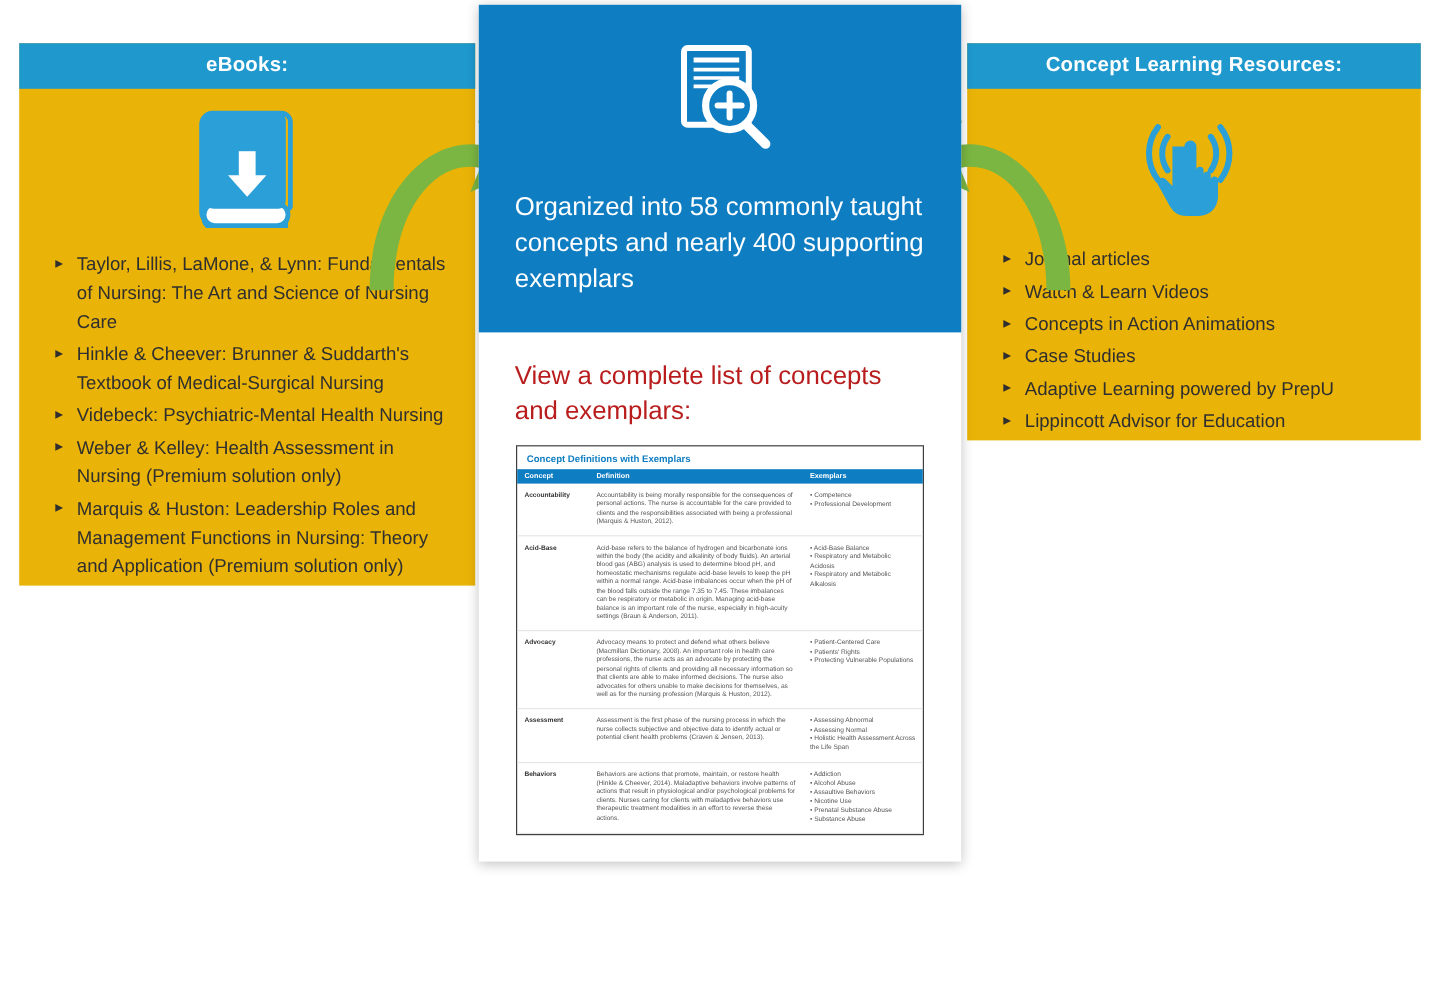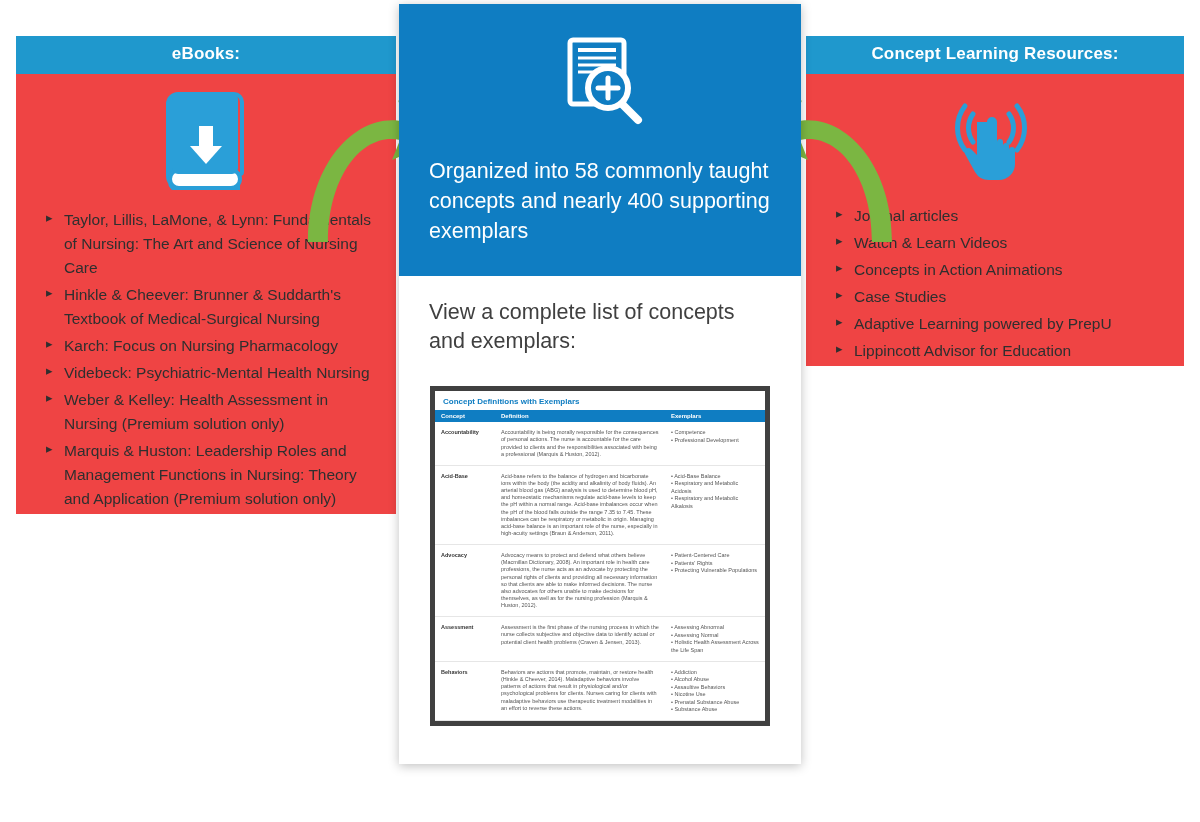--- a/index.html
+++ b/index.html
@@ -6,21 +6,21 @@
   body {
     font-family: "Segoe UI", "Helvetica Neue", Arial, sans-serif;
     background: #fff;
     width: 1200px;
     height: 822px;
     position: relative;
     overflow: hidden;
   }
   .col {
     position: absolute;
-    background: #ef4444;
+    background: #eab308;
   }
   .col-left { left: 16px; top: 36px; width: 380px; }
   .col-right { left: 806px; top: 36px; width: 378px; }
   .col-header {
     background: #1f98cd;
     color: #fff;
     font-weight: 700;
     font-size: 17px;
     text-align: center;
     padding: 8px 0 10px;
@@ -65,30 +65,30 @@
     padding: 28px 30px 30px;
   }
   .center-icon { text-align: center; margin-bottom: 20px; }
   .center-text {
     font-size: 21.5px;
     line-height: 1.4;
     font-weight: 400;
   }
   .center-sub {
     font-size: 21.5px;
-    color: #404040;
+    color: #b91c1c;
     padding: 22px 30px 14px;
     line-height: 1.35;
   }
 
   
   .sample-doc {
-    margin: 16px auto;
+    margin: 0 auto;
     width: 340px;
-    border: 5px solid #404040;
+    border: 1px solid #404040;
     background: #fff;
     font-size: 5.5px;
     color: #555;
   }
   .sample-title {
     color: #0f7dc2;
     font-weight: 700;
     font-size: 8px;
     padding: 6px 8px 4px;
   }
@@ -131,21 +131,20 @@
       <rect x="8" y="78" width="70" height="18" rx="9" fill="none" stroke="#2a9fd8" stroke-width="4"></rect>
       <rect x="10" y="2" width="66" height="80" rx="6" fill="#2a9fd8"></rect>
 
       <rect x="37" y="34" width="14" height="22" fill="#fff"></rect>
       <path d="M28 54 L44 72 L60 54 Z" fill="#fff"></path>
     </svg>
   </div>
   <ul class="bullets">
     <li>Taylor, Lillis, LaMone, &amp; Lynn: Fundamentals of Nursing: The Art and Science of Nursing Care</li>
     <li>Hinkle &amp; Cheever: Brunner &amp; Suddarth's Textbook of Medical-Surgical Nursing</li>
-    <li>Karch: Focus on Nursing Pharmacology</li>
     <li>Videbeck: Psychiatric-Mental Health Nursing</li>
     <li>Weber &amp; Kelley: Health Assessment in Nursing (Premium solution only)</li>
     <li>Marquis &amp; Huston: Leadership Roles and Management Functions in Nursing: Theory and Application (Premium solution only)</li>
   </ul>
 </div>
 
 <div class="col col-right">
   <div class="col-header">Concept Learning Resources:</div>
   <div class="icon-row">
     <svg width="96" height="94" viewBox="0 0 96 94">

